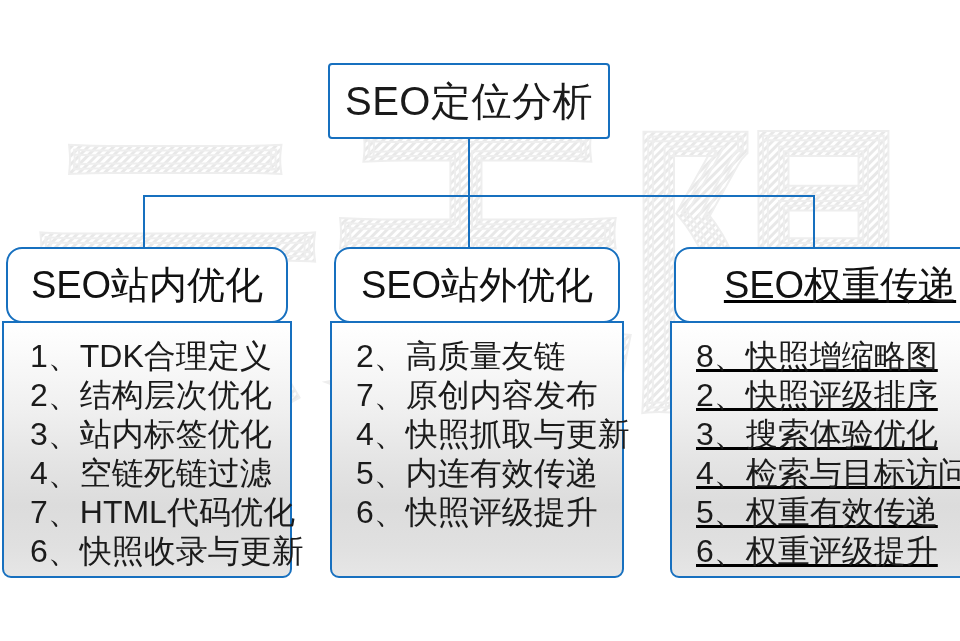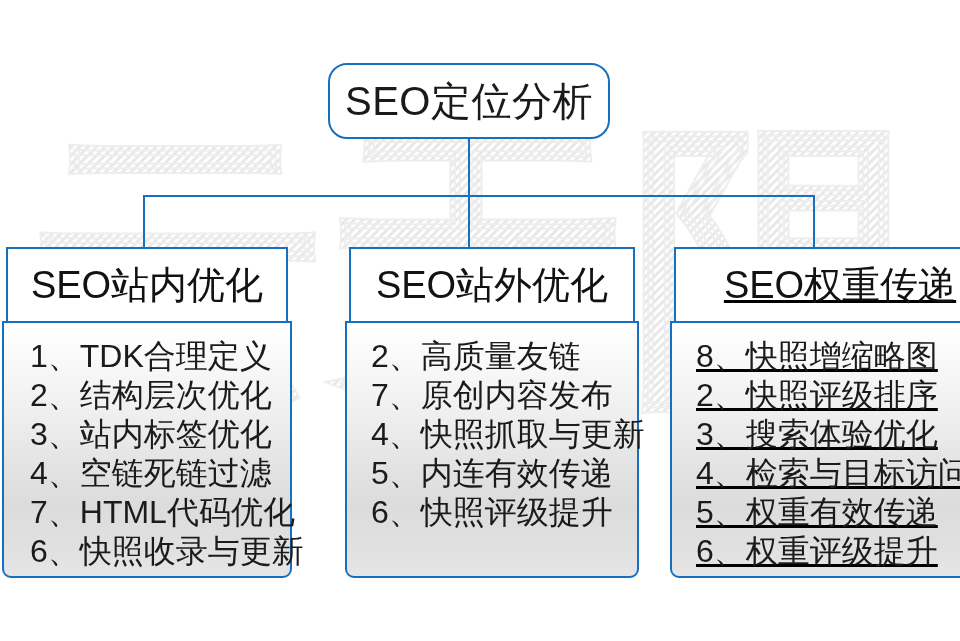--- a/index.html
+++ b/index.html
@@ -52,21 +52,21 @@
 
   
   .top-node {
     position: absolute;
     left: 328px;
     top: 63px;
     width: 282px;
     height: 76px;
     box-sizing: border-box;
     border: 2px solid #1770bf;
-    border-radius: 19px;
+    border-radius: 4px;
     background: #ffffff;
     display: flex;
     align-items: center;
     justify-content: center;
     z-index: 3;
   }
   .top-node .node-title {
     font-size: 40px;
     color: #1a1a1a;
     letter-spacing: 0.5px;
@@ -74,29 +74,29 @@
     white-space: nowrap;
   }
 
   
   .column {
     position: absolute;
     top: 247px;
     z-index: 3;
   }
   .col-1 { left: 2px;   width: 290px; }
-  .col-2 { left: 330px; width: 294px; margin-left: 15px; }
+  .col-2 { left: 330px; width: 294px; }
   .col-3 { left: 670px; width: 340px; text-decoration: underline; }
 
   .col-header {
     box-sizing: border-box;
     height: 76px;
     margin: 0 4px;
     border: 2px solid #1770bf;
-    border-radius: 0;
+    border-radius: 16px;
     background: #ffffff;
     display: flex;
     align-items: center;
     justify-content: center;
     position: relative;
     z-index: 2;
   }
   .col-header .col-title {
     font-size: 38px;
     color: #121212;

